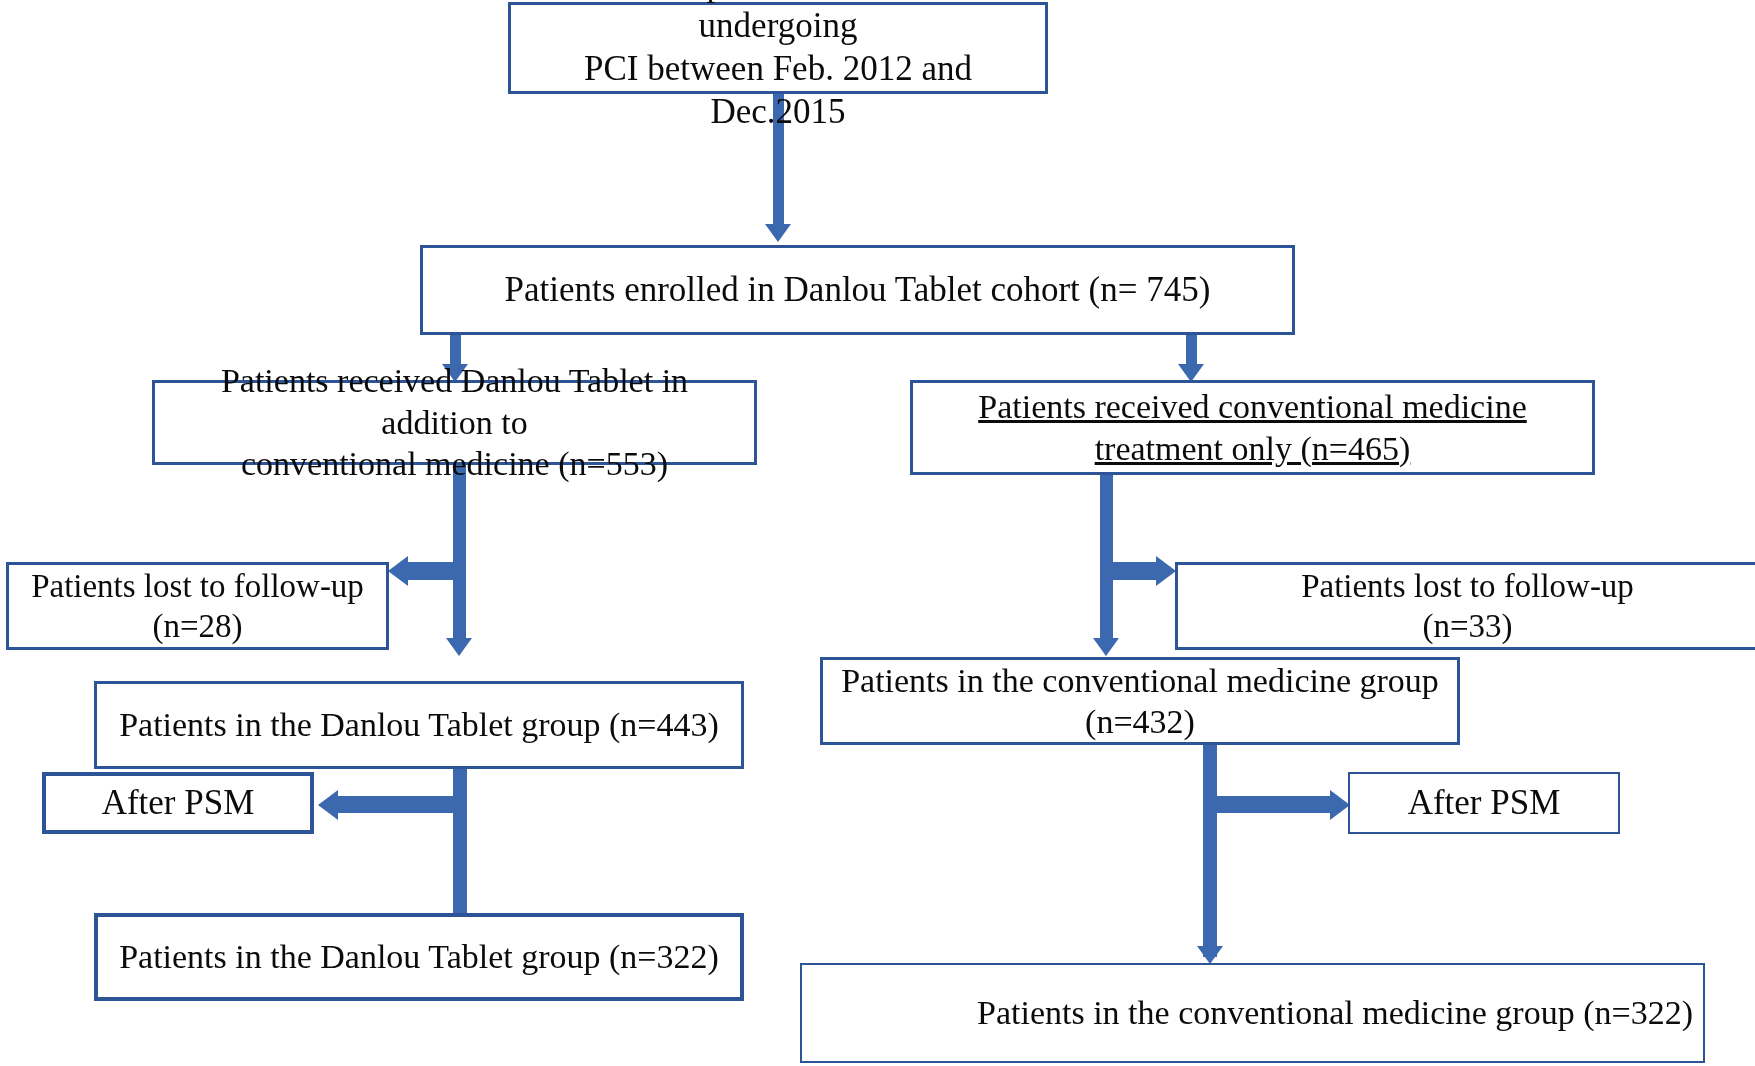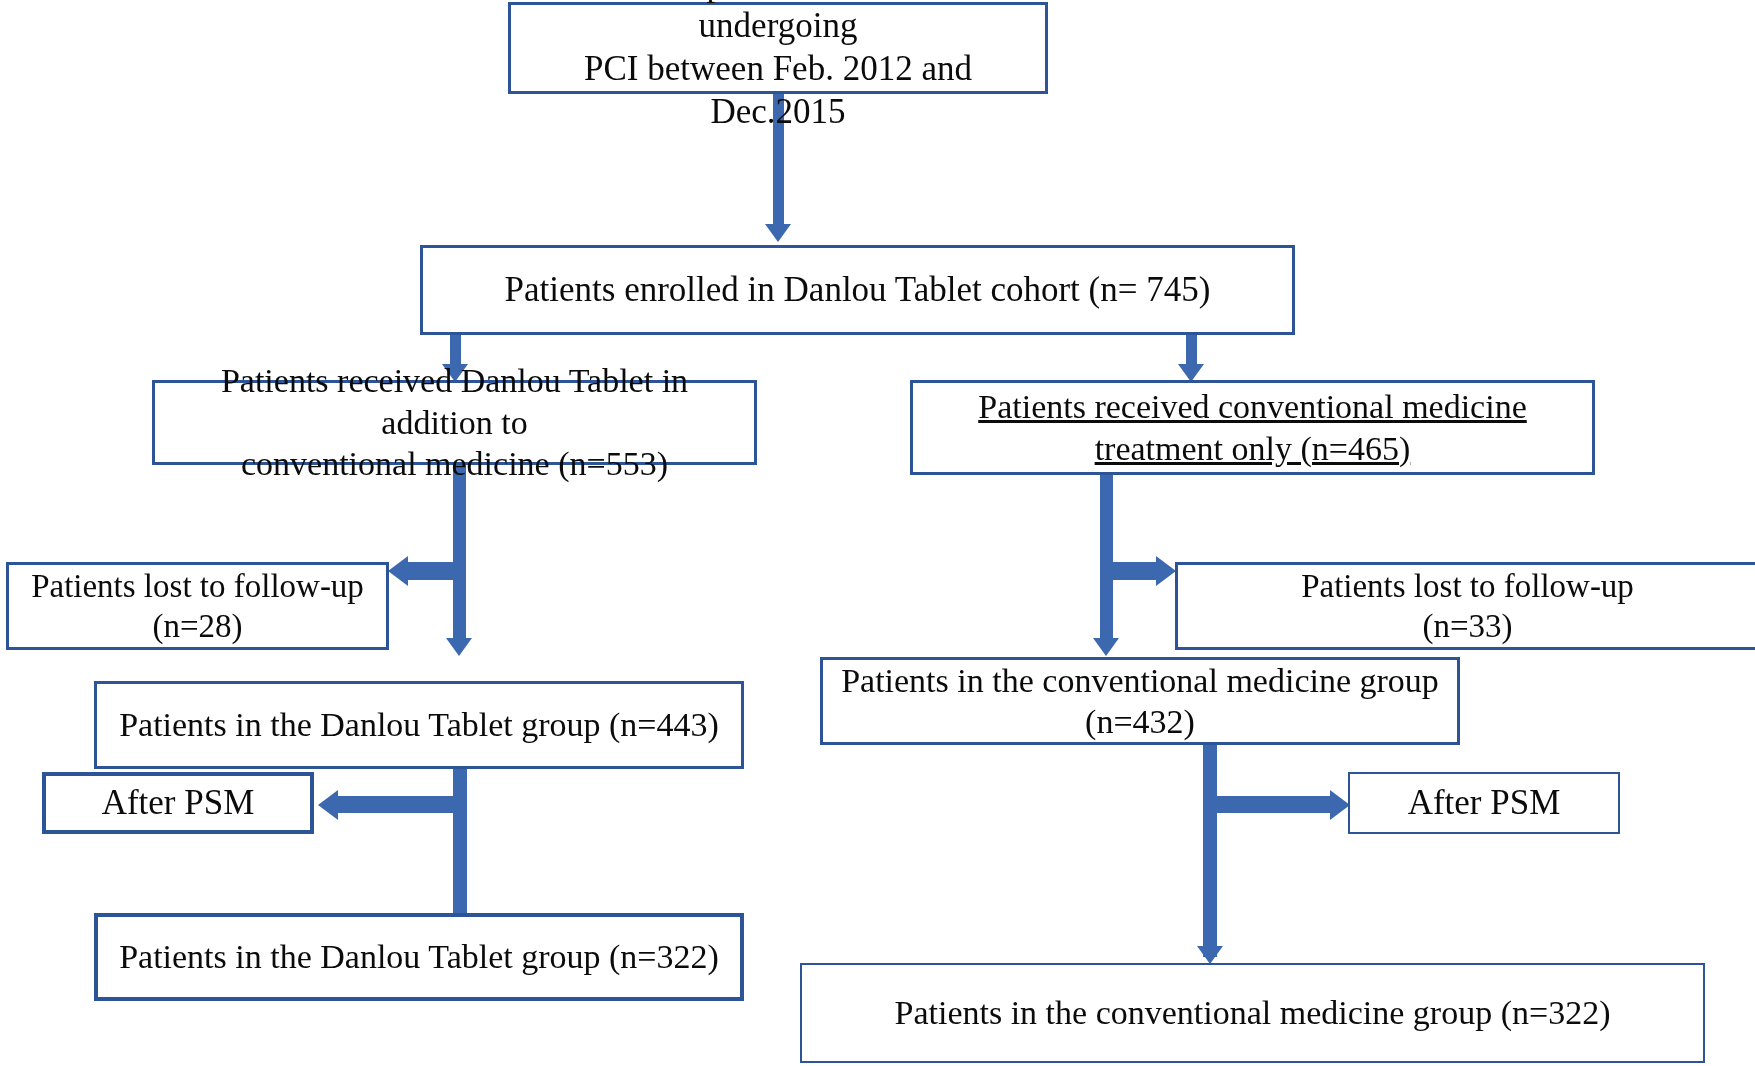--- a/index.html
+++ b/index.html
@@ -159,17 +159,17 @@
   <div class="arrow-right" style="left:1330px; top:790px;"></div>
 
   <div class="node thin f35" style="left:1348px; top:772px; width:272px; height:62px;">
     <span class="txt">After  PSM</span>
   </div>
 
   <div class="node thick f34" style="left:94px; top:913px; width:650px; height:88px;">
     <span class="txt">Patients in the Danlou Tablet group (n=322)</span>
   </div>
 
-  <div class="node thin f34" style="left:800px; top:963px; width:905px; height:100px;">
+  <div class="node thin f34" style="left:800px; top:963px; width:905px; height:100px;justify-content:flex-end;">
     <span class="txt">Patients in the conventional medicine group (n=322)</span>
   </div>
 
 </div>
 
 </body></html>

